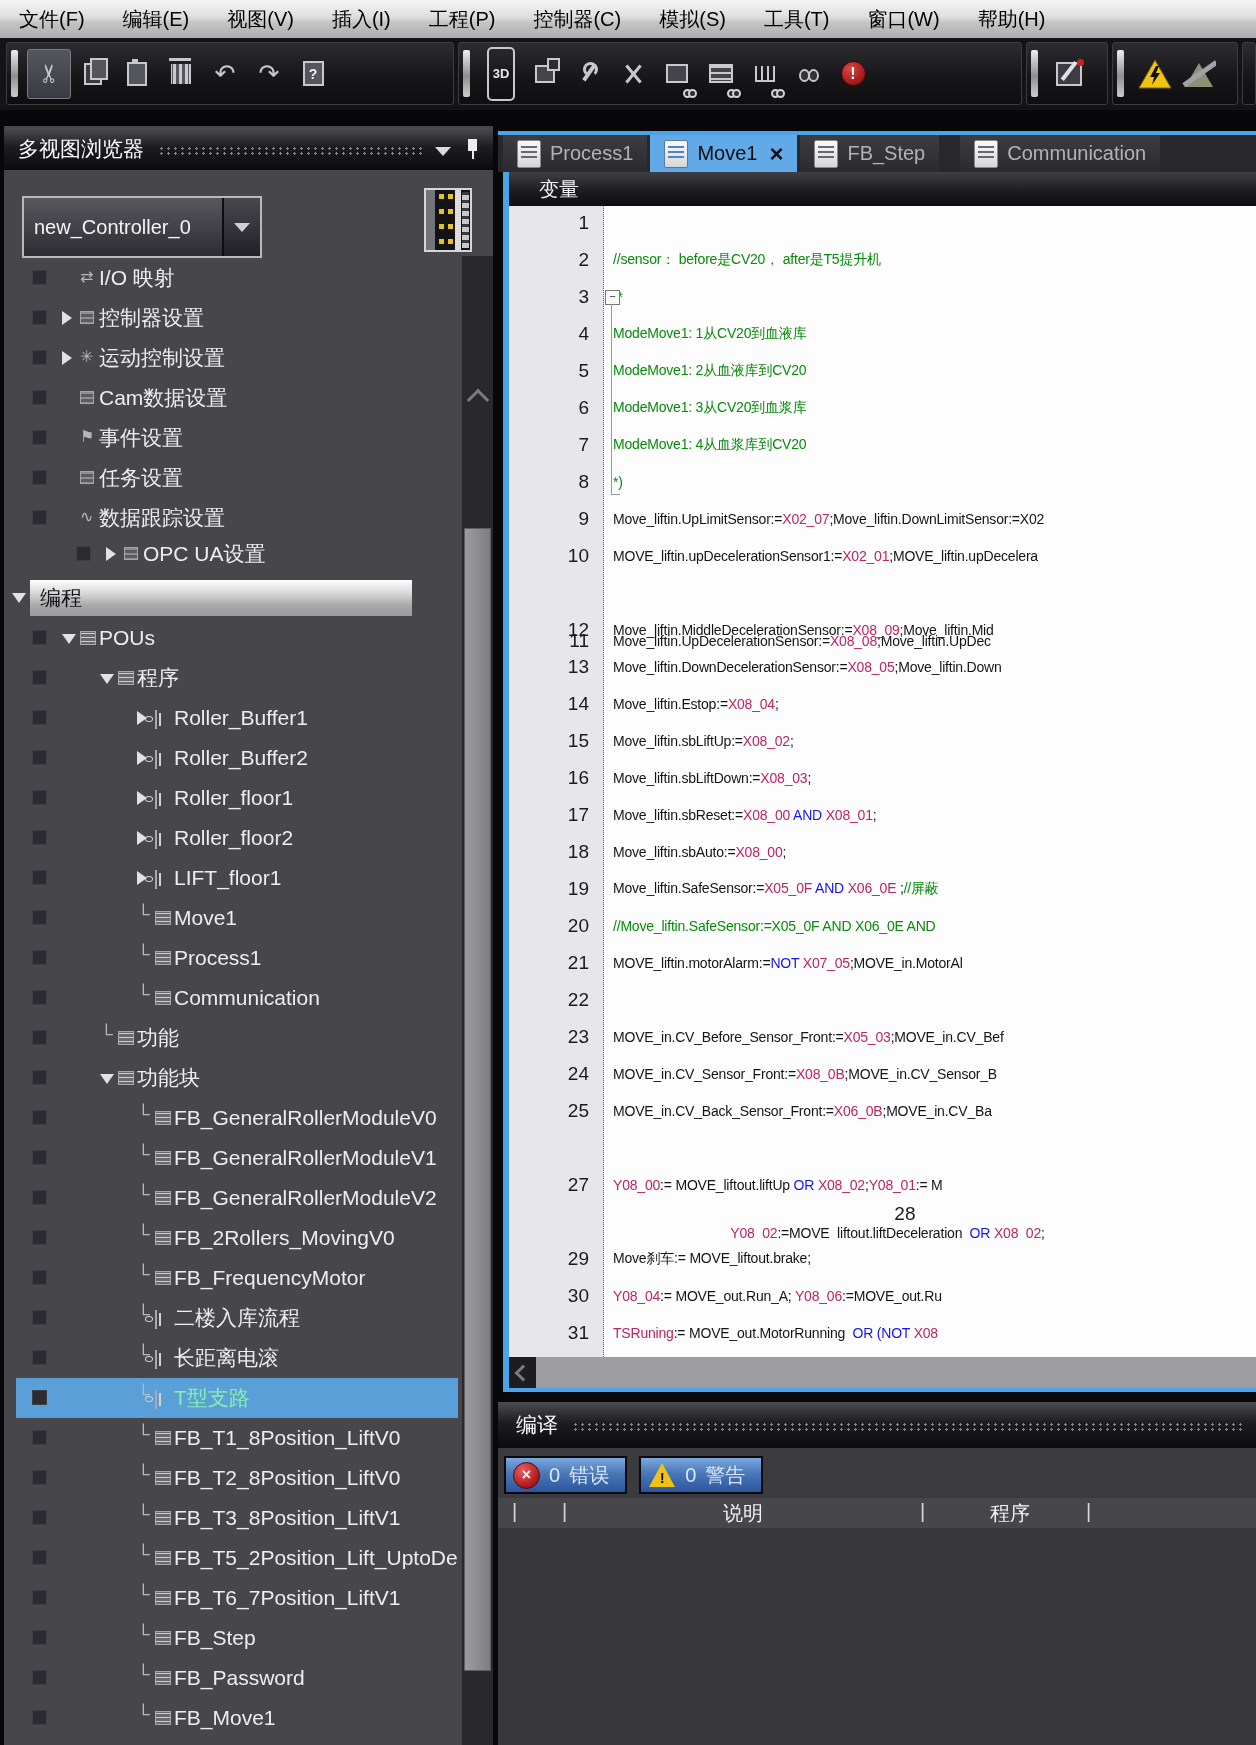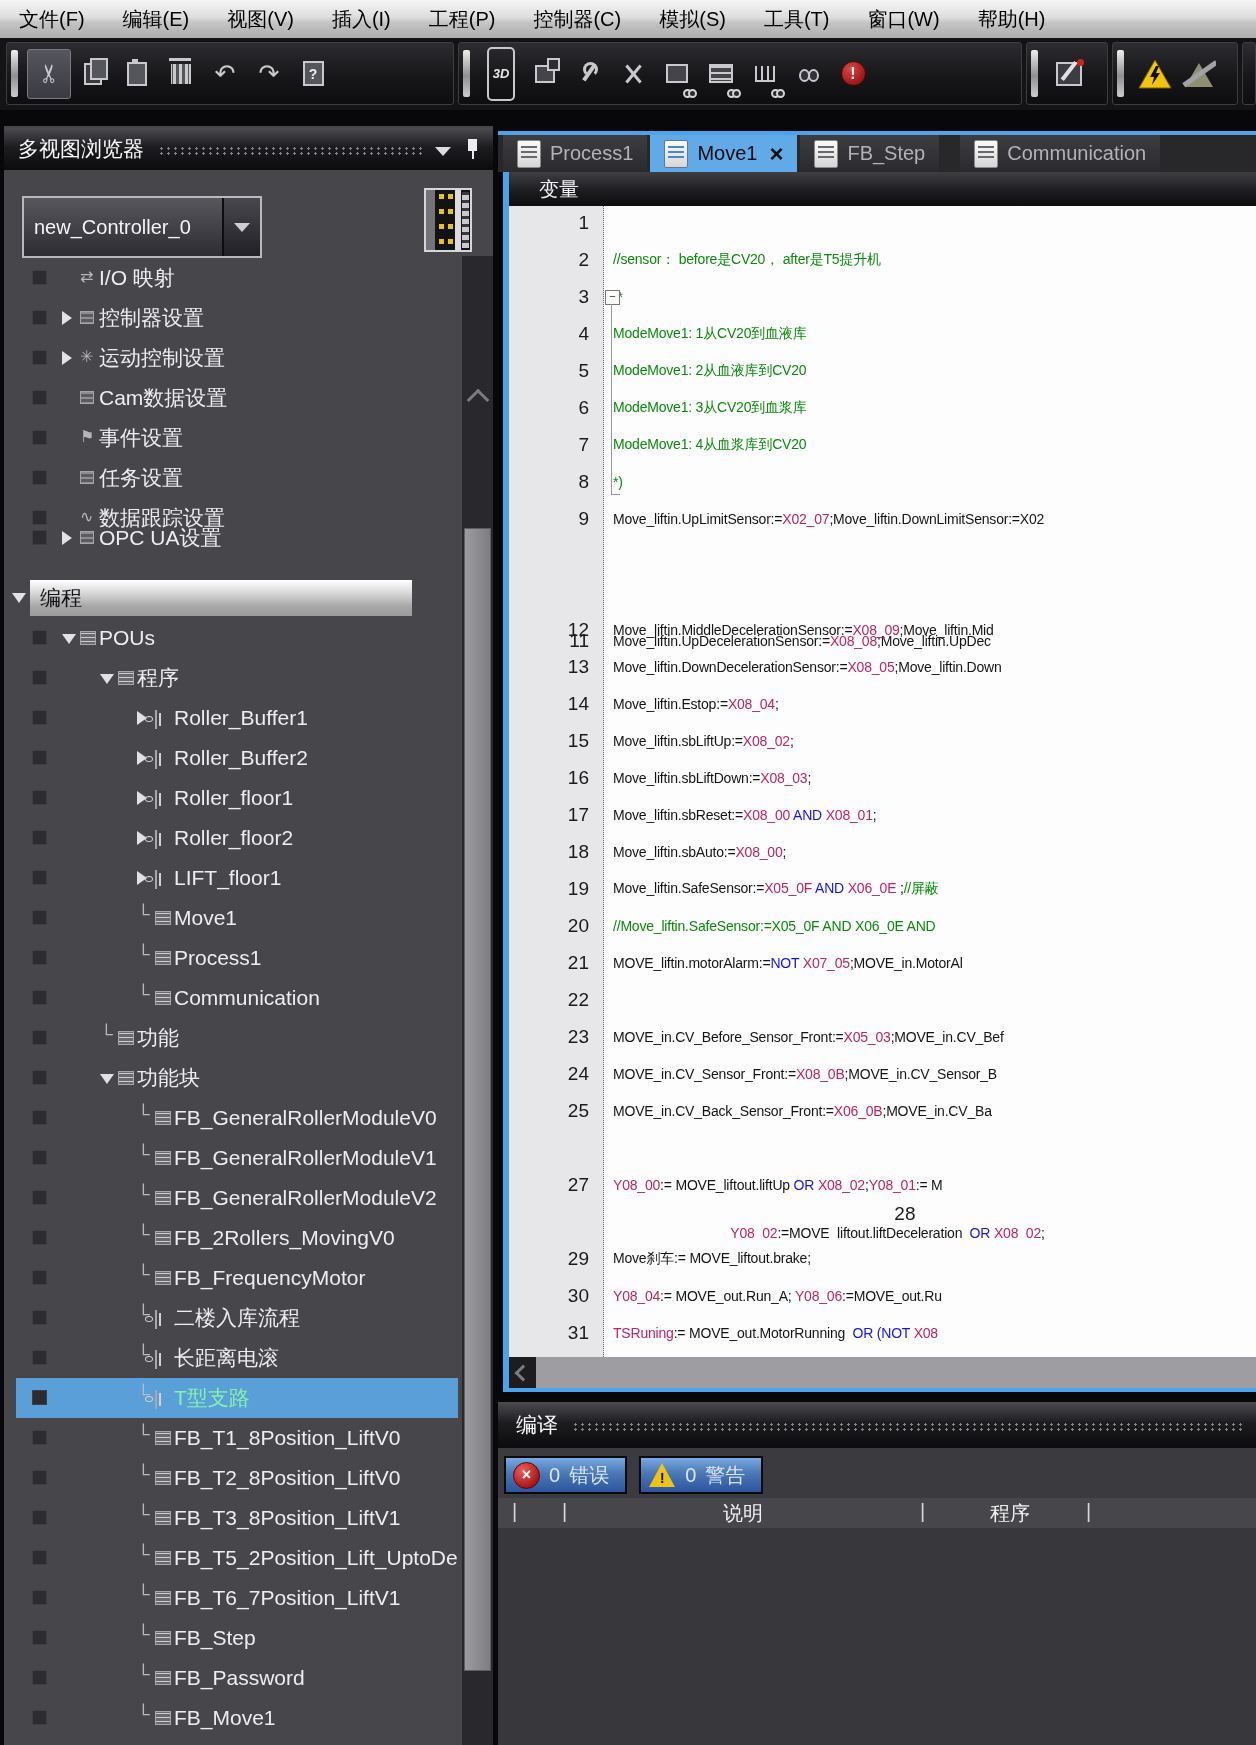--- a/index.html
+++ b/index.html
@@ -28,21 +28,21 @@
   .ic-copy{width:14px;height:18px;border:2px solid #c9c9cd;background:#3a3a40;position:relative;}
   .ic-copy::after{content:"";position:absolute;left:4px;top:-7px;width:14px;height:18px;border:2px solid #c9c9cd;background:#55555c;}
   .ic-paste{width:16px;height:20px;border:2px solid #c9c9cd;background:#55555c;position:relative;}
   .ic-paste::before{content:"";position:absolute;left:3px;top:-5px;width:6px;height:4px;background:#c9c9cd;}
   .ic-trash{width:16px;height:18px;border:2px solid transparent;border-top:0;position:relative;
     background:repeating-linear-gradient(90deg,#c9c9cd 0 3px,#55555c 3px 6px);}
   .ic-trash::before{content:"";position:absolute;left:-4px;top:-6px;width:22px;height:3px;background:#c9c9cd;}
   .ic-help{width:17px;height:21px;border:2px solid #c9c9cd;background:#55555c;color:#efefef;
     font-size:14px;font-weight:bold;display:flex;align-items:center;justify-content:center;}
   .ic-3d{min-width:22px;height:20px;border:2px solid #c9c9cd;border-radius:5px;font-size:13px;font-weight:bold;
-    color:#e8e8ec;display:flex;align-items:center;justify-content:center;padding:15px 1px;font-style:italic;}
+    color:#e8e8ec;display:flex;align-items:center;justify-content:center;padding:15px 1px;}
   .ic-dev{width:16px;height:14px;border:2px solid #c9c9cd;position:relative;background:#44444a;}
   .ic-dev::after{content:"";position:absolute;right:-7px;top:-9px;width:9px;height:9px;border:2px solid #c9c9cd;background:#2c2c31;}
   .ic-wrench{width:24px;height:24px;position:relative;}
   .ic-wrench::before{content:"";position:absolute;left:10px;top:2px;width:4px;height:18px;background:#c9c9cd;transform:rotate(35deg);}
   .ic-wrench::after{content:"";position:absolute;left:6px;top:0;width:9px;height:9px;border:3px solid #c9c9cd;border-radius:50%;border-bottom-color:transparent;}
   .ic-cross{width:24px;height:24px;position:relative;}
   .ic-cross::before,.ic-cross::after{content:"";position:absolute;left:11px;top:1px;width:3px;height:22px;background:#c9c9cd;}
   .ic-cross::before{transform:rotate(40deg);} .ic-cross::after{transform:rotate(-40deg);}
   .withglass{position:relative;}
   .glasses{position:absolute;right:2px;bottom:3px;width:14px;height:7px;}
@@ -340,21 +340,21 @@
 
     <span class="micon mi-box"></span>
     <span class="tlabel">任务设置</span>
   </div>
         <div class="trow lvl1" style="top: 372px;">
     <span class="bullet"></span>
 
     <span class="micon mi-glyph">∿</span>
     <span class="tlabel">数据跟踪设置</span>
   </div>
-        <div class="trow lvl1" style="top: 392px;">
+        <div class="trow lvl1" style="top: 408px; margin-left: 44px;">
     <span class="bullet"></span>
     <span class="exp exp-r"></span>
     <span class="micon mi-box"></span>
     <span class="tlabel">OPC UA设置</span>
   </div>
         <div class="trow lvl1" style="top: 492px;">
     <span class="bullet"></span>
     <span class="exp exp-d"></span>
     <span class="micon mi-doc"></span>
     <span class="tlabel">POUs</span>
@@ -591,20 +591,24 @@
     <span class="ln">7</span>
     <span class="ct"><span class="c">ModeMove1: 4从血浆库到CV20</span></span>
   </div>
         <div class="cl" style="top: 257px;">
     <span class="ln">8</span>
     <span class="ct"><span class="c">*)</span></span>
   </div>
         <div class="cl" style="top: 294px;">
     <span class="ln">9</span>
     <span class="ct"><span class="p">Move_liftin.UpLimitSensor:=</span><span class="v">X02_07</span><span class="p">;Move_liftin.DownLimitSensor:=X02</span></span>
+  </div>
+        <div class="cl" style="top: 331px;">
+    <span class="ln">10</span>
+    <span class="ct"><span class="p">MOVE_liftin.upDecelerationSensor1:=</span><span class="v">X02_01</span><span class="p">;MOVE_liftin.upDecelera</span></span>
   </div>
         <div class="cl" style="top: 368px; margin-top: 48px;">
     <span class="ln">11</span>
     <span class="ct"><span class="p">Move_liftin.UpDecelerationSensor:=</span><span class="v">X08_08</span><span class="p">;Move_liftin.UpDec</span></span>
   </div>
         <div class="cl" style="top: 405px;">
     <span class="ln">12</span>
     <span class="ct"><span class="p">Move_liftin.MiddleDecelerationSensor:=</span><span class="v">X08_09</span><span class="p">;Move_liftin.Mid</span></span>
   </div>
         <div class="cl" style="top: 442px;">

